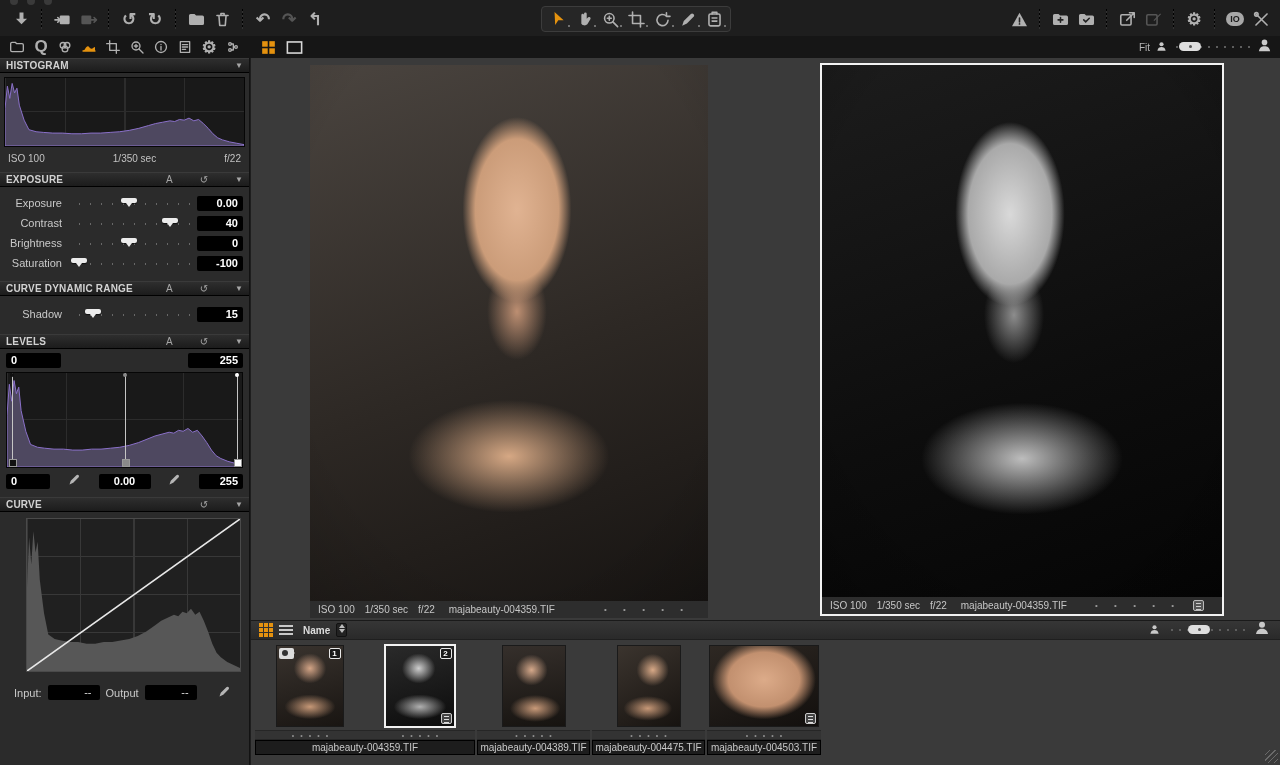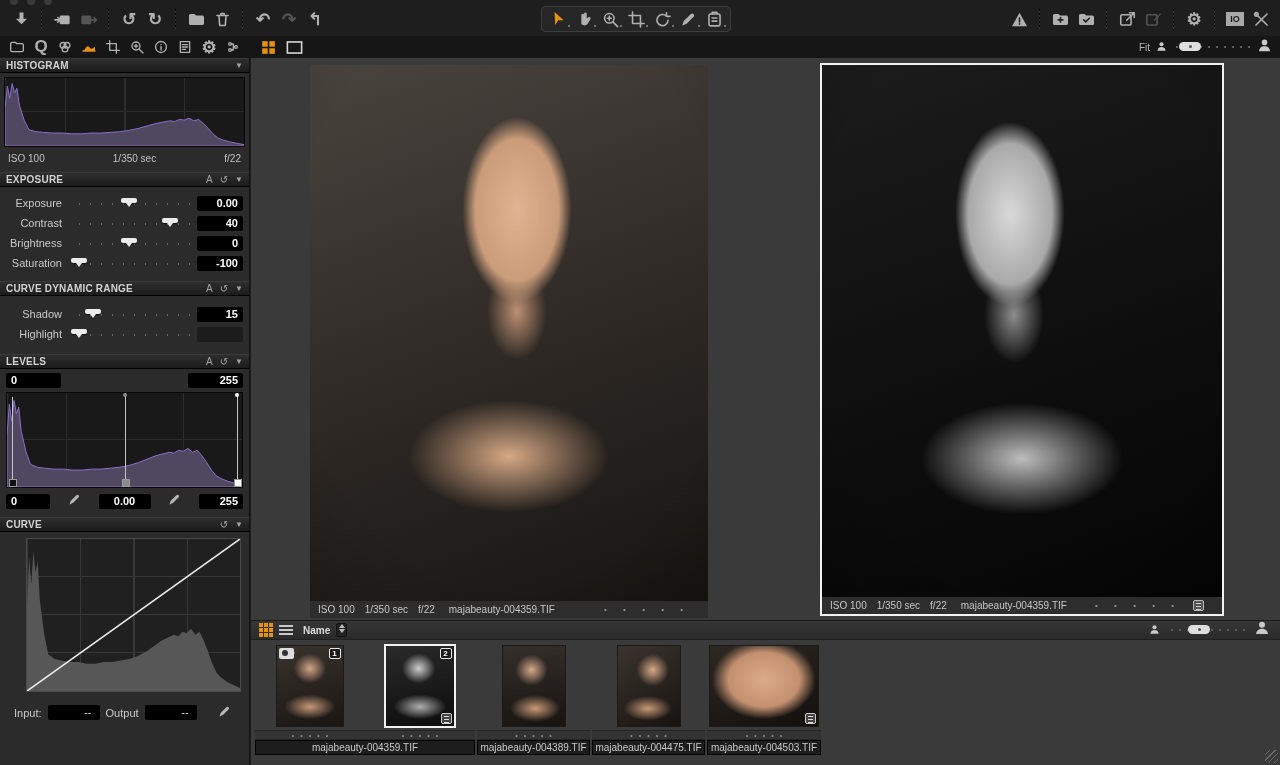--- a/index.html
+++ b/index.html
@@ -9,21 +9,21 @@
 
   
   .ticon { display:inline-flex; align-items:center; justify-content:center;
     width:26px; height:24px; position:relative; color:#b3b3b3; cursor:default; }
   .ticon svg { width:19px; height:19px; }
   .ticon .f { fill:#b0b0b0; stroke:none; }
   .ticon .s { fill:none; stroke:#b0b0b0; stroke-width:2; stroke-linecap:round; stroke-linejoin:round; }
   .ticon .sd { fill:none; stroke:#222; stroke-width:2; stroke-linecap:round; }
   .ticon.glyph { font-size:17px; font-weight:bold; color:#b0b0b0; }
   .ticon.badge { font-size:9px; font-weight:bold; color:#1b1b1b; }
-  .ticon.badge .bdg { background:#a8a8a8; border-radius:0; padding:2px 4px; }
+  .ticon.badge .bdg { background:#a8a8a8; border-radius:7px; padding:2px 4px; }
   .ticon.dim { opacity:.38; }
   .ticon.active .f { fill:#e5920f; }
   .ticon.active .s { stroke:#e5920f; }
   .dd { position:absolute; right:1px; bottom:4px; width:2px; height:2px; border-radius:50%; background:#8a8a8a; }
   .tsep { width:1px; height:20px; margin:0 7px; align-self:center;
     background:repeating-linear-gradient(#000 0 2px, #333 2px 4px); }
 
   
   #titlebar { position:absolute; top:0; left:0; right:0; height:6px; }
   #titlebar i { position:absolute; top:-3px; width:8px; height:8px; border-radius:50%; background:#3a3a3a; }
@@ -49,21 +49,21 @@
     background-image:radial-gradient(circle,#5d5d5d .9px,transparent 1.1px); background-size:8px 2px; }
   .zthumb { position:absolute; top:0; width:22px; height:9px; margin-left:-11px; background:#dedede;
     border-radius:5px; }
   .zthumb::after { content:''; position:absolute; left:50%; top:50%; width:3px; height:3px; margin:-1.5px;
     border-radius:50%; background:#555; }
 
   
   #sidebar { position:absolute; top:58px; left:0; width:250px; bottom:0; background:#2b2b2b;
     border-right:1px solid #121212; }
   .panel-header { height:15px; background:linear-gradient(#2e2e2e,#1c1c1c); border-top:1px solid #3a3a3a;
-    border-bottom:1px solid #000; display:flex; align-items:center; padding:0 6px; }
+    border-bottom:1px solid #000; display:flex; align-items:center; padding:0 6px;gap:20px; }
   .panel-title { font-size:10px; font-weight:bold; color:#d2d2d2; letter-spacing:.2px; flex:1; }
   .hicon { font-size:10px; color:#a5a5a5; margin-left:7px; line-height:1; }
   .hicon.chev { font-size:8px; }
 
   .graphbox { position:relative; margin:4px; background:#191919; border:1px solid #060606; overflow:hidden; }
   .graphbox svg { position:absolute; inset:0; width:100%; height:100%; }
   .gridlines { position:absolute; inset:0;
     background-image:repeating-linear-gradient(90deg,#2c2c2c 0 1px,transparent 1px 25%),
                      repeating-linear-gradient(0deg,#2c2c2c 0 1px,transparent 1px 50%); }
   #histo-graph { height:70px; }
@@ -494,27 +494,20 @@
     <span class="hicon chev">▼</span>
   </div>
   <div style="padding:8px 0 10px">
       <div class="slider-row">
         <span class="slider-label">Shadow</span>
         <div class="slider-track">
           <span class="sthumb" style="left: 16%;"></span>
         </div>
         <div class="value-box">15</div>
       </div>
-      <div class="slider-row">
-        <span class="slider-label">Highlight</span>
-        <div class="slider-track">
-          <span class="sthumb" style="left: 4%;"></span>
-        </div>
-        <div class="value-box empty"></div>
-      </div>
     </div>
 
   <div class="panel-header">
     <span class="panel-title">LEVELS</span>
     <span class="hicon">A</span>
     <span class="hicon">↺</span>
     <span class="hicon chev">▼</span>
   </div>
   <div class="lv-fields">
     <span class="lv-box" style="width:55px">0</span>

